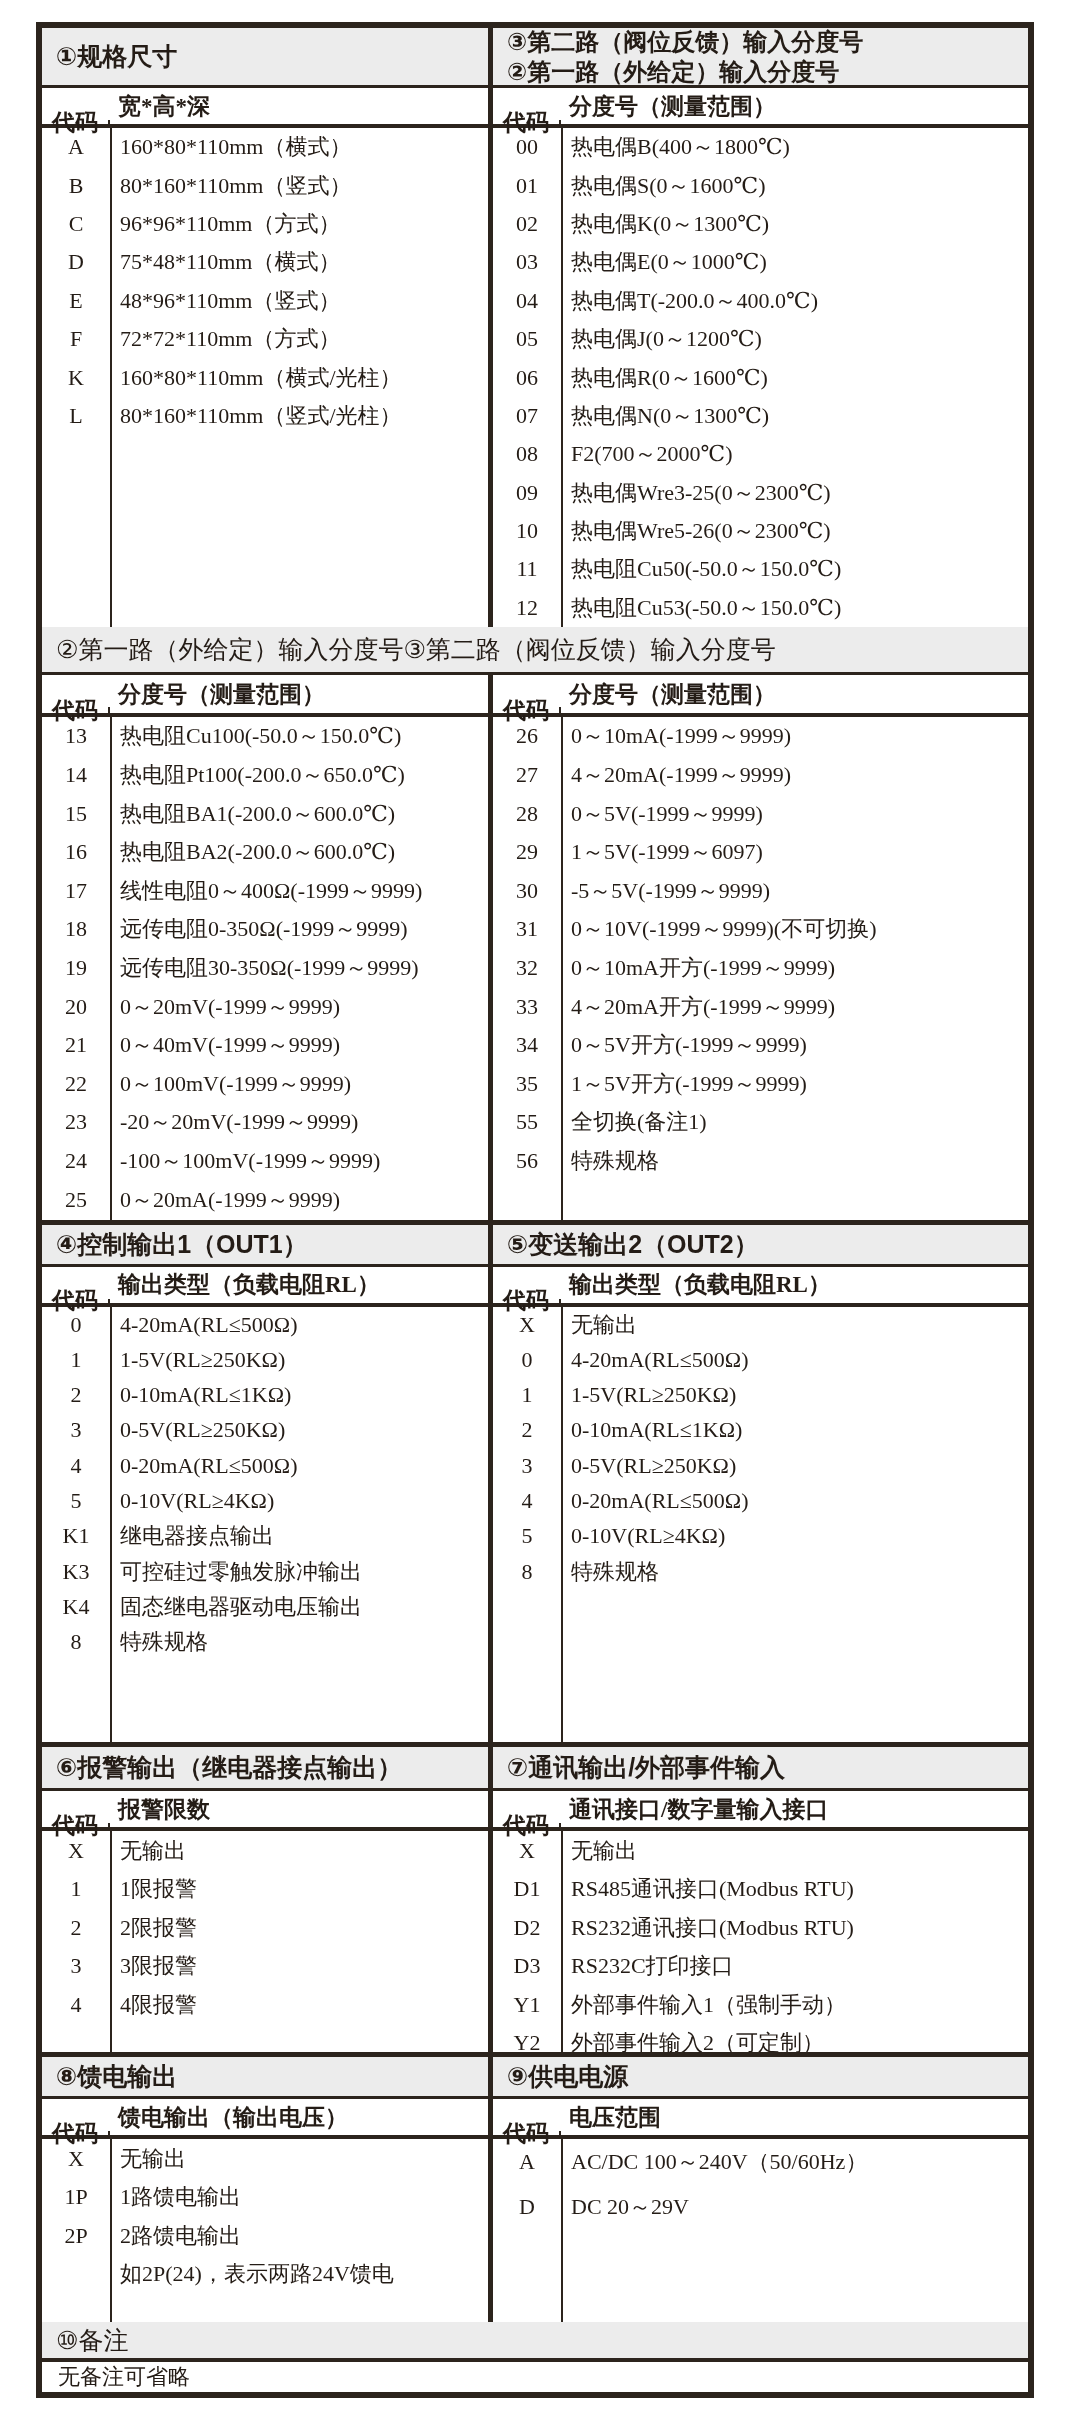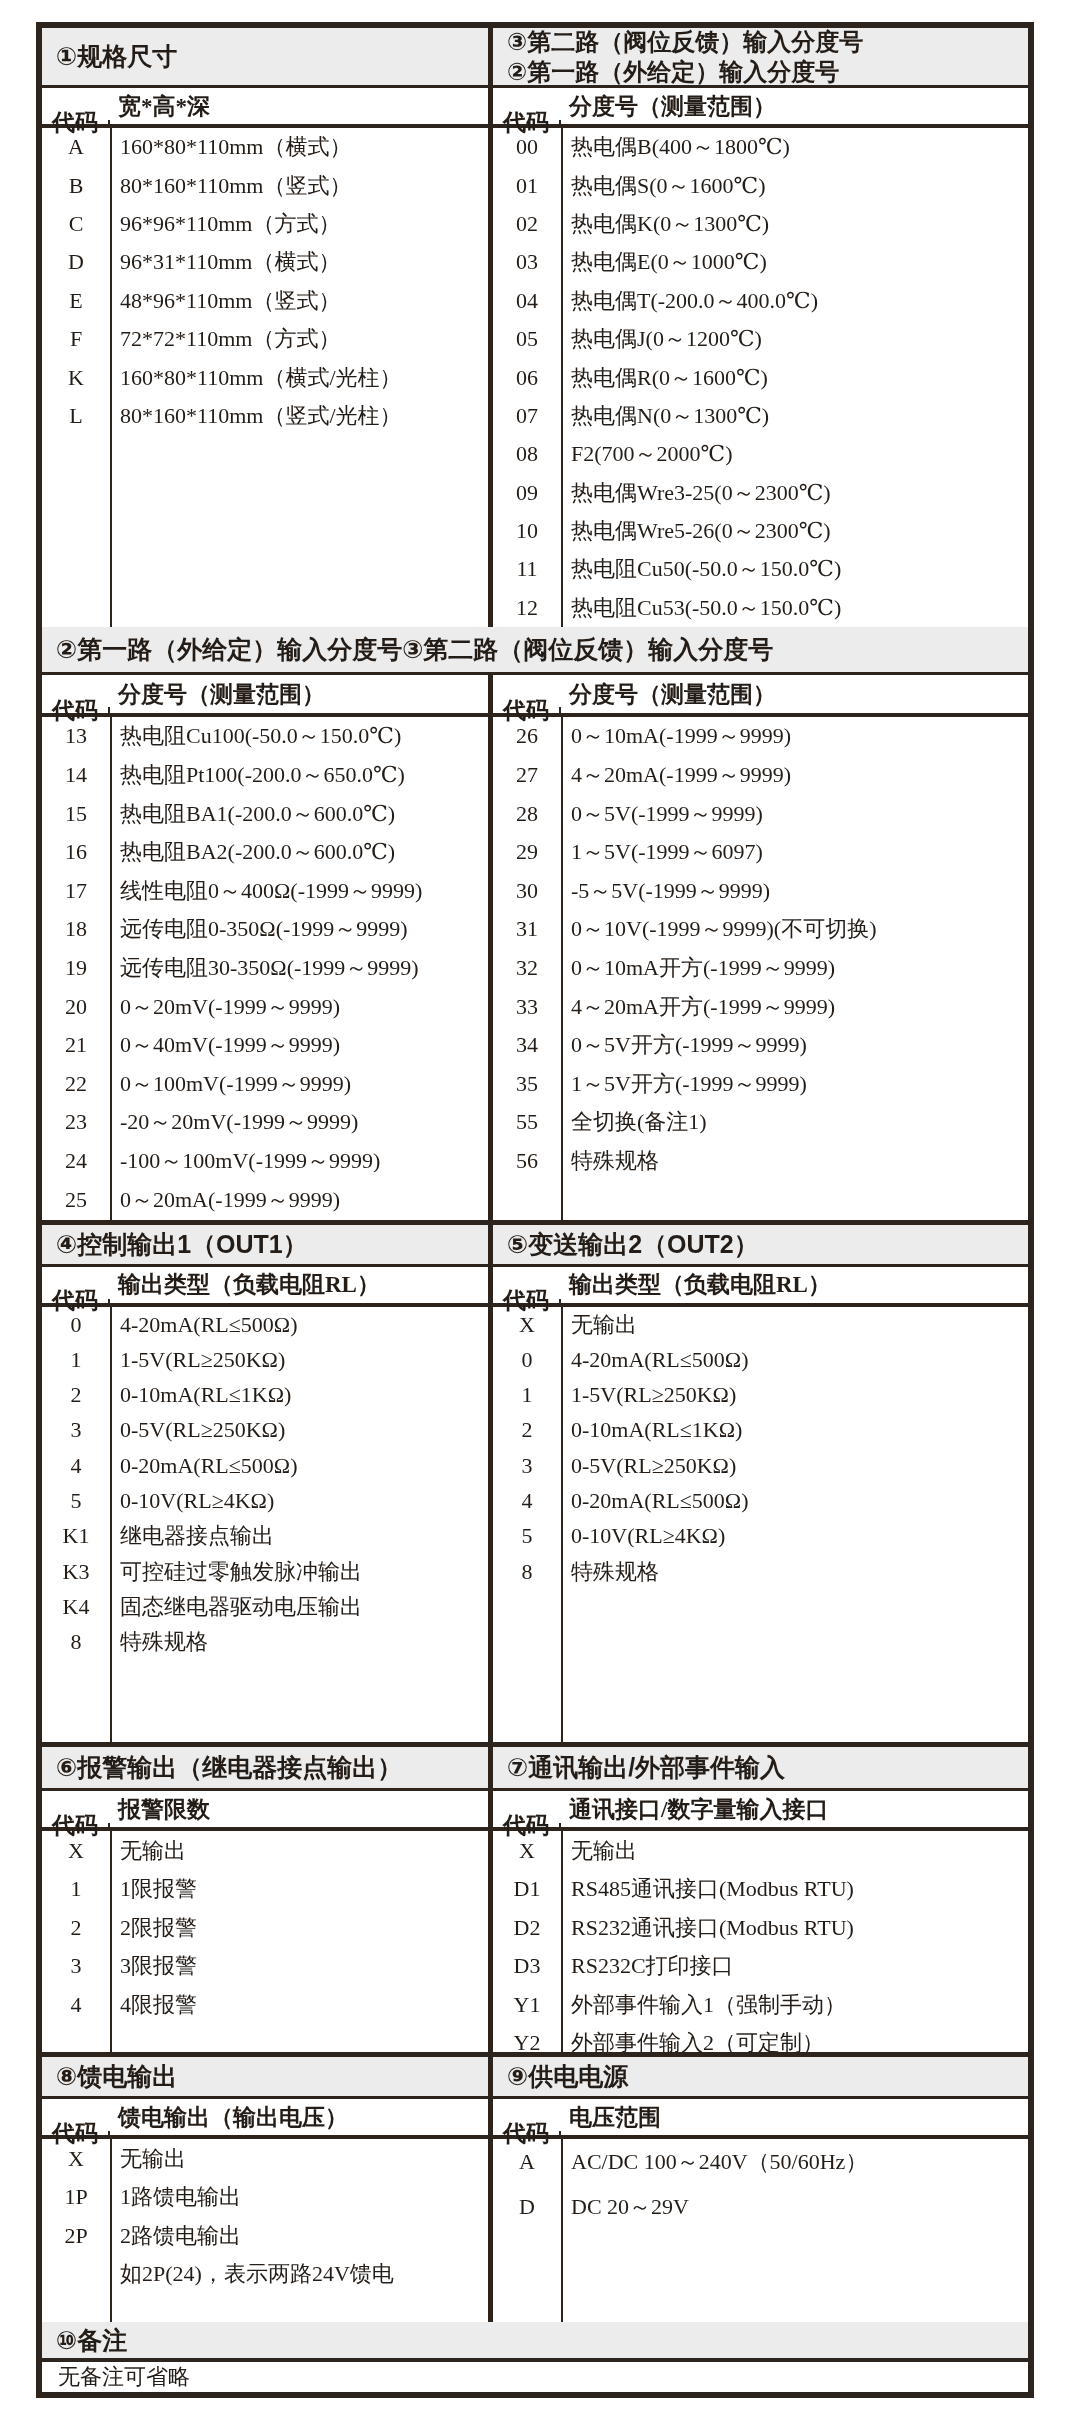--- a/index.html
+++ b/index.html
@@ -28,21 +28,21 @@
   .col-hdr .code-h{width:68px;flex:0 0 68px;display:flex;align-items:center;justify-content:center;
       border-right:2px solid var(--bd);box-sizing:border-box;white-space:nowrap;margin-top:32px;}
   .col-hdr .desc-h{flex:1;display:flex;align-items:center;padding-left:8px;white-space:nowrap;overflow:hidden;}
   .data{position:relative;flex:1;box-sizing:border-box;overflow:hidden;}
   .data::before{content:"";position:absolute;left:68px;top:0;bottom:0;width:2px;background:var(--bd);}
   .row{display:flex;flex-direction:row;height:var(--rh,38.5px);align-items:center;font-size:22px;}
   .row .code{width:68px;flex:0 0 68px;text-align:center;white-space:nowrap;}
   .row .desc{flex:1;padding-left:10px;white-space:nowrap;overflow:hidden;}
   .band-hdr{background:var(--hdrbg);border-bottom:3px solid var(--bd);display:flex;align-items:center;
       padding-left:14px;box-sizing:border-box;font-family:"Liberation Sans","DejaVu Sans",sans-serif;
-      font-weight:bold;font-size:25px;white-space:nowrap;}
+      font-weight:normal;font-size:25px;white-space:nowrap;}
   .remark-body{flex:1;display:flex;align-items:center;padding-left:16px;font-size:22px;}
   .h60{height:60px;flex:0 0 auto;} .h48{height:48px;flex:0 0 auto;}
   .h44{height:44px;flex:0 0 auto;} .h42{height:42px;flex:0 0 auto;}
   .colh40{height:40px;flex:0 0 auto;} .colh42{height:42px;flex:0 0 auto;}
 </style>
 </head>
 <body>
 
 <div class="canvas">
   <div class="spec-table">
@@ -68,21 +68,21 @@
               <div class="desc">80*160*110mm（竖式）</div>
             </div>
 
             <div class="row">
               <div class="code">C</div>
               <div class="desc">96*96*110mm（方式）</div>
             </div>
 
             <div class="row">
               <div class="code">D</div>
-              <div class="desc">96*31*110mm（横式）</div>
+              <div class="desc">75*48*110mm（横式）</div>
             </div>
 
             <div class="row">
               <div class="code">E</div>
               <div class="desc">48*96*110mm（竖式）</div>
             </div>
 
             <div class="row">
               <div class="code">F</div>
               <div class="desc">72*72*110mm（方式）</div>

